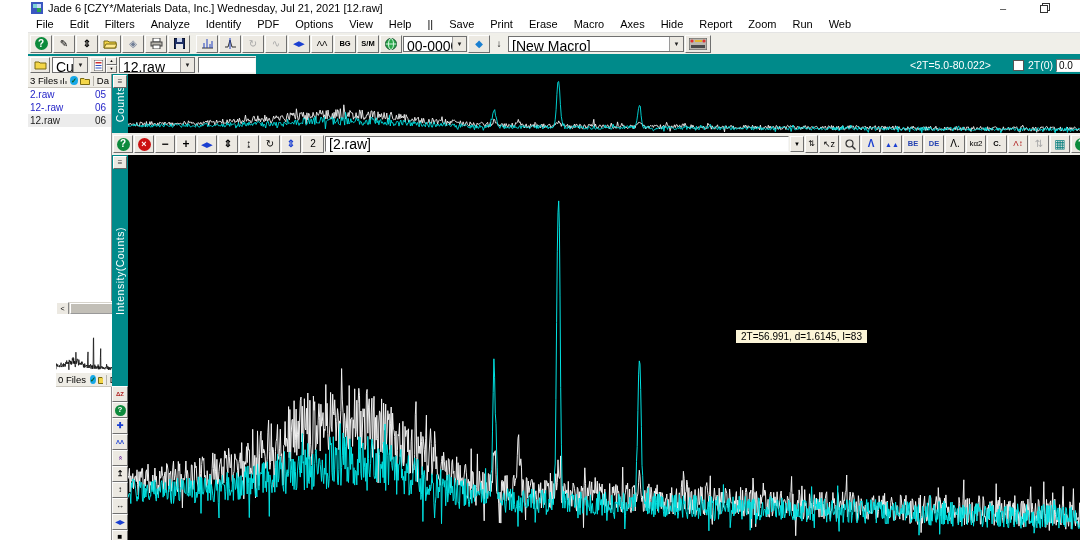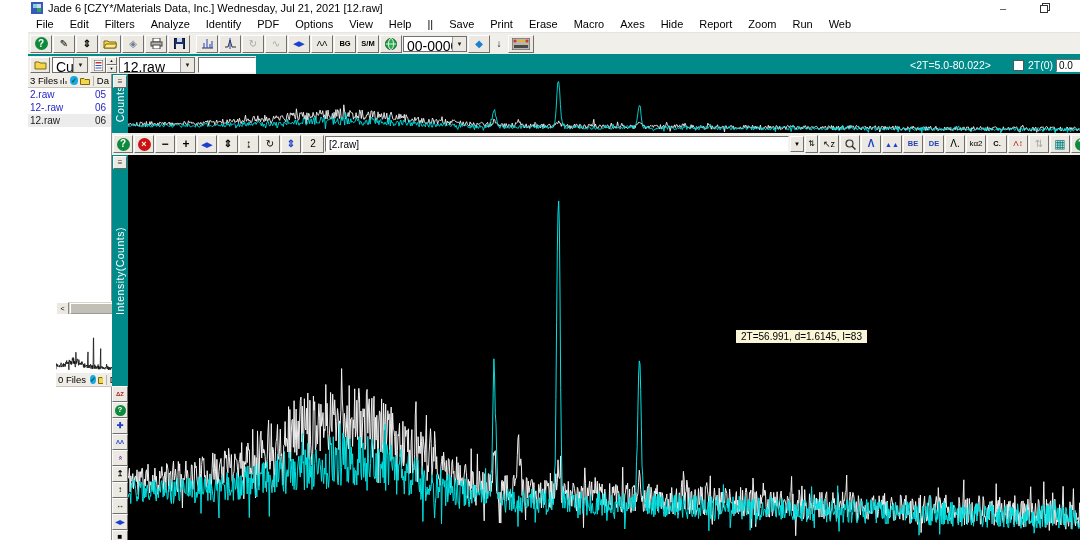--- a/index.html
+++ b/index.html
@@ -188,20 +188,24 @@
     <span class="combo" style="width:64px">
       <span class="cv">00-0000</span>
       <span class="cd">▼</span>
     </span>
     <span class="btn">
         <span style="color:#1a7fd1">◆</span>
       </span>
     <span class="btn flat" style="width:16px">
         <span style="font-weight:bold">↓</span>
       </span>
+    <span class="combo" style="width:176px">
+      <span class="cv">[New Macro]</span>
+      <span class="cd">▼</span>
+    </span>
     <span class="btn" style="width:26px">
         <svg width="18" height="12">
           <rect x="0" y="0" width="18" height="12" fill="#b9b6ae" stroke="#555"></rect>
           <circle cx="3" cy="3" r="1.6" fill="#e03030"></circle>
           <rect x="6" y="2" width="7" height="2" fill="#e0b830"></rect>
           <circle cx="15" cy="3" r="1.6" fill="#e03030"></circle>
           <rect x="2" y="7" width="14" height="3" fill="#4a4a4a"></rect>
         </svg>
       </span>
   </div>
@@ -331,21 +335,21 @@
       </span>
     <span class="btn pbtn">
         <span>↻</span>
       </span>
     <span class="btn pbtn">
         <span class="blue-ico">⇕</span>
       </span>
     <span class="btn" style="width:22px;height:18px">
         <span>2</span>
       </span>
-    <span class="sunk" style="flex:1;height:16px;display:inline-flex;align-items:center;padding-left:3px;font-size:10px">[2.raw]</span>
+    <span class="sunk" style="flex:1;height:16px;display:inline-flex;align-items:center;padding-left:3px;font-size:14px">[2.raw]</span>
     <span class="btn" style="width:14px;height:16px;font-size:6px">
         <span>▼</span>
       </span>
     <span class="btn" style="width:13px;height:18px;font-size:8px">
         <span>⇅</span>
       </span>
     <span class="btn pbtn">
         <span style="font-size:9px">↖z</span>
       </span>
     <span class="btn pbtn">

